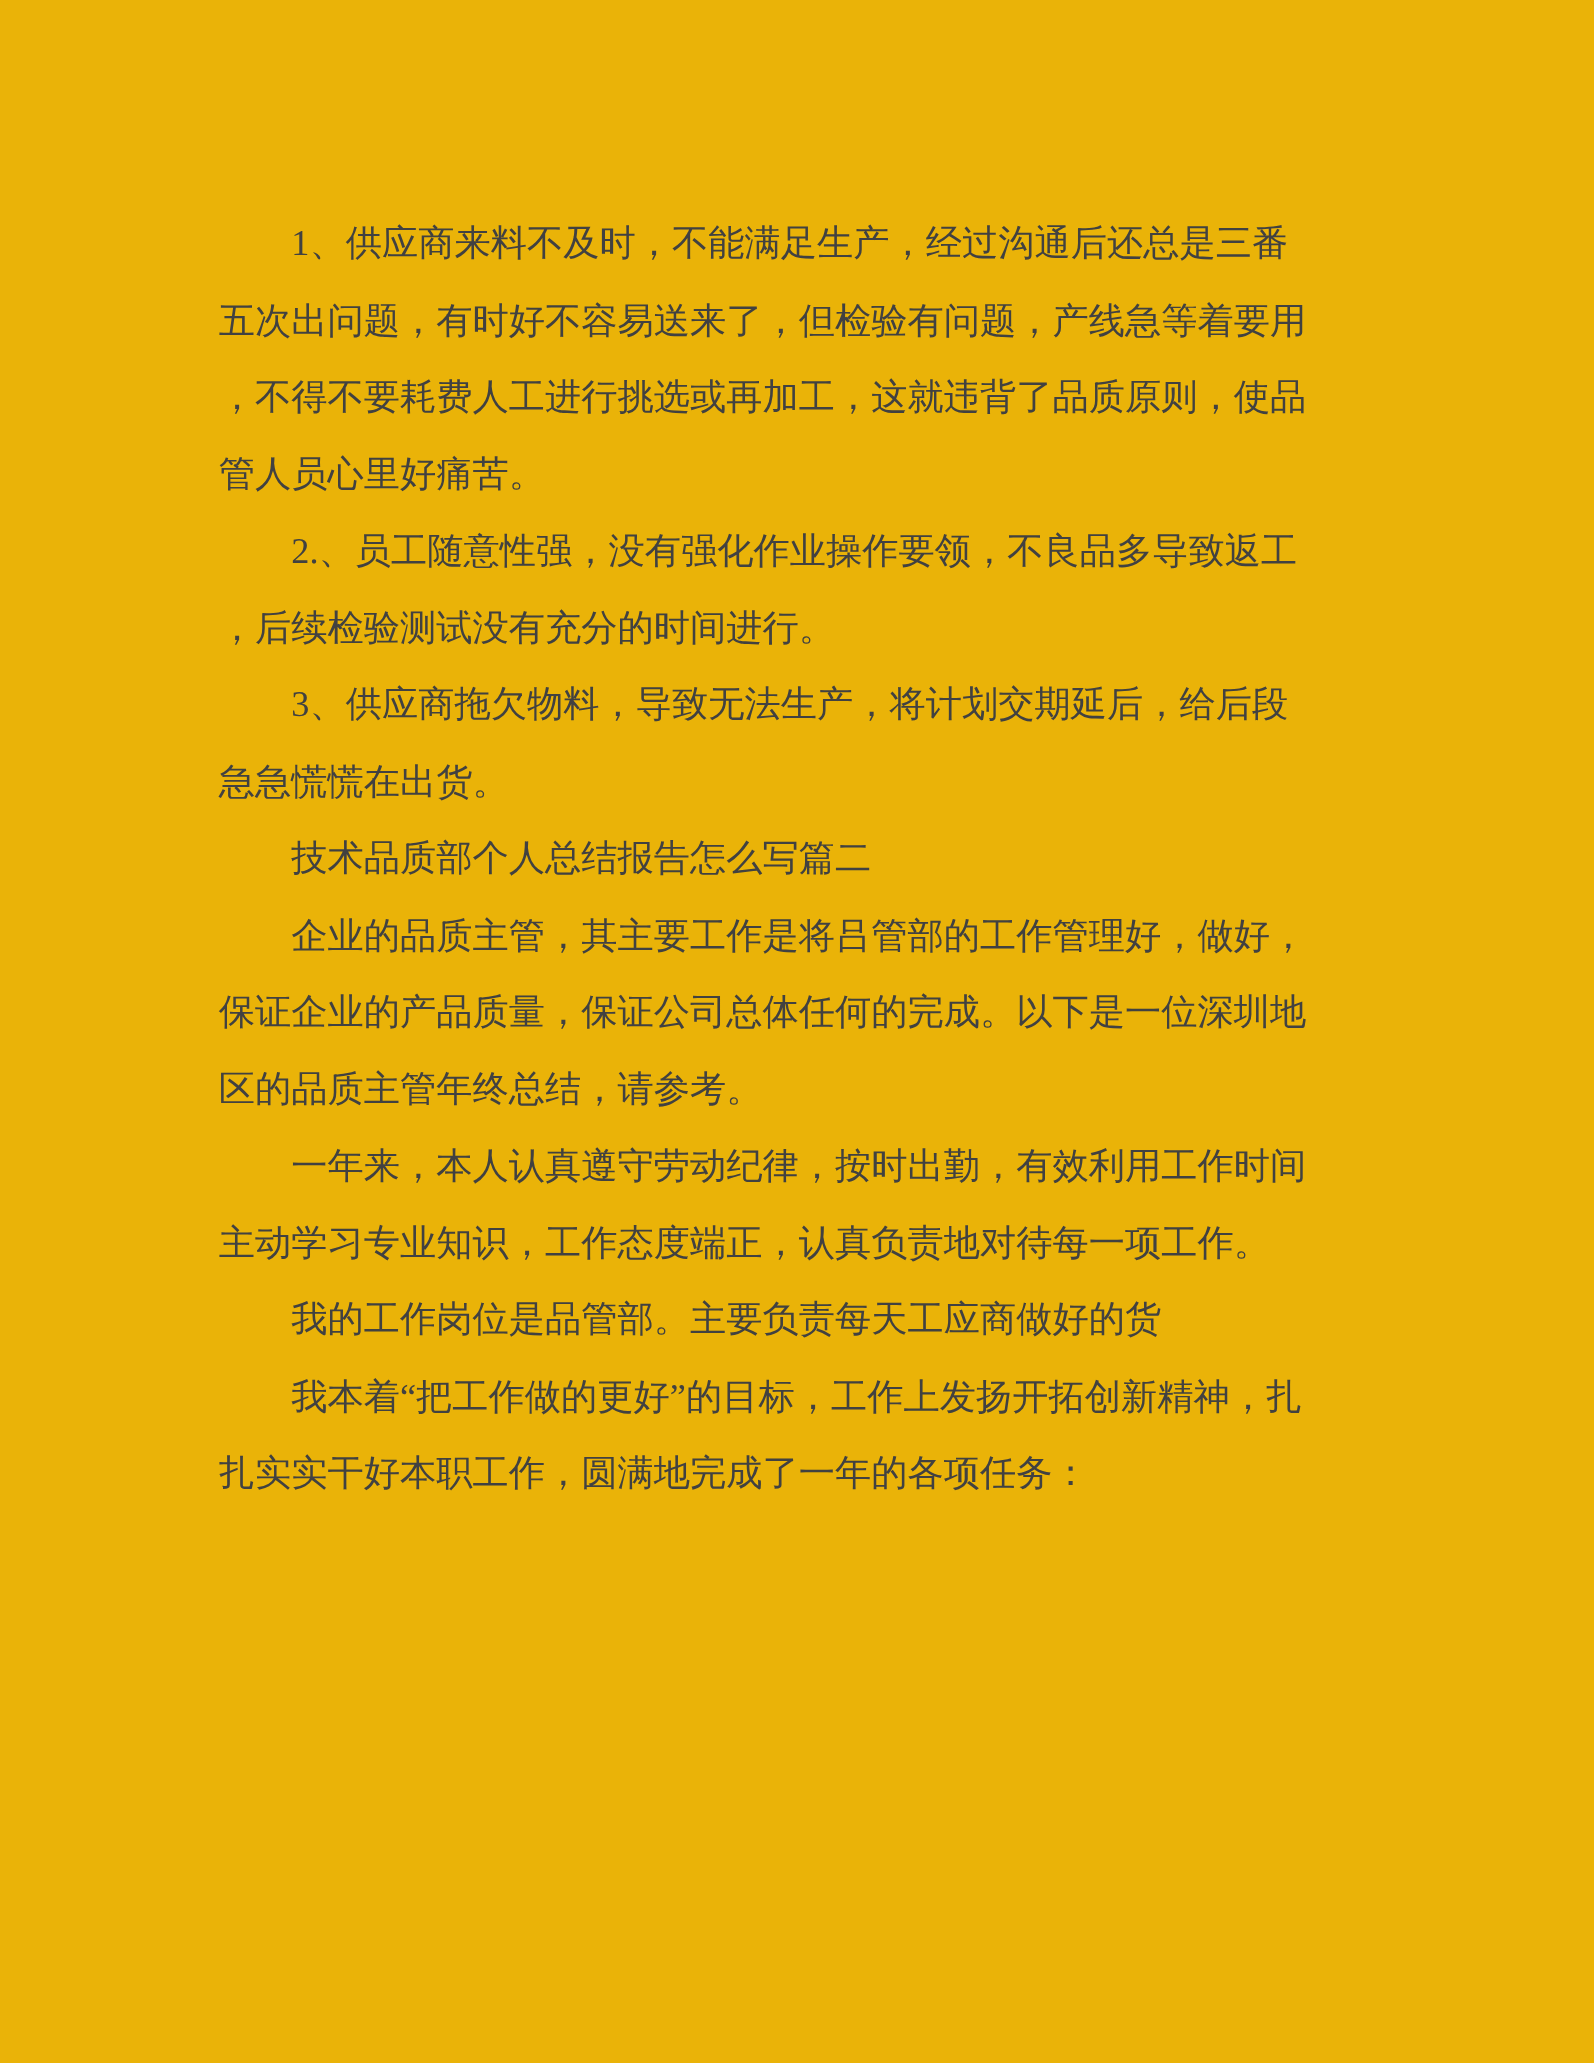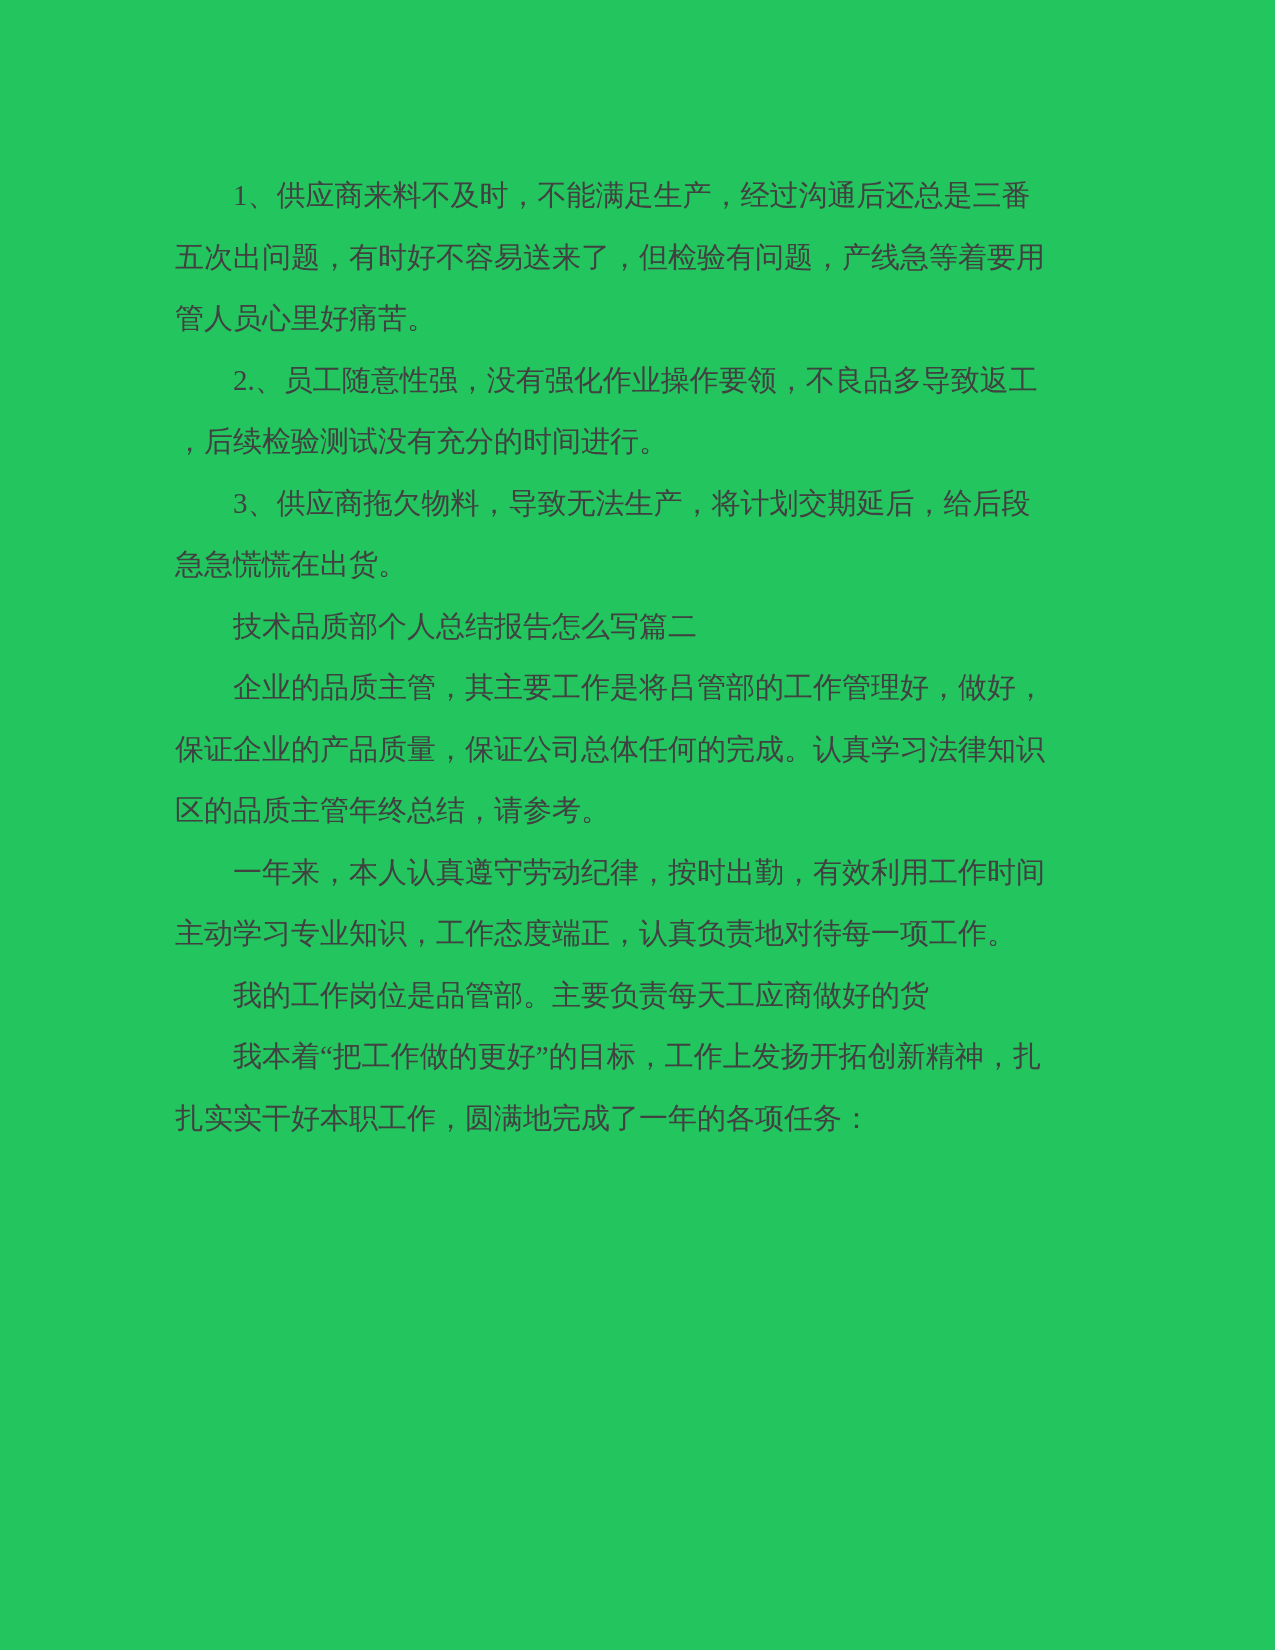--- a/index.html
+++ b/index.html
@@ -4,21 +4,21 @@
 <style>
   html, body {
     margin: 0;
     padding: 0;
     background: #ffffff;
   }
   .page {
     position: relative;
     width: 1275px;
     height: 1650px;
-    background: #22c55e;
+    background: #eab308;
     overflow: hidden;
     font-family: "Liberation Serif", "DejaVu Serif", serif;
   }
   .doc-body {
     position: absolute;
     left: 175px;
     top: 165px;
     width: 880px;
   }
   .text-line {
@@ -32,28 +32,29 @@
     text-align: left;
   }
 </style>
 </head>
 <body>
 
 <div class="page">
   <div class="doc-body">
       <div class="text-line">　　1、供应商来料不及时，不能满足生产，经过沟通后还总是三番</div>
       <div class="text-line">五次出问题，有时好不容易送来了，但检验有问题，产线急等着要用</div>
+      <div class="text-line">，不得不要耗费人工进行挑选或再加工，这就违背了品质原则，使品</div>
       <div class="text-line">管人员心里好痛苦。</div>
       <div class="text-line">　　2.、员工随意性强，没有强化作业操作要领，不良品多导致返工</div>
       <div class="text-line">，后续检验测试没有充分的时间进行。</div>
       <div class="text-line">　　3、供应商拖欠物料，导致无法生产，将计划交期延后，给后段</div>
       <div class="text-line">急急慌慌在出货。</div>
       <div class="text-line">　　技术品质部个人总结报告怎么写篇二</div>
       <div class="text-line">　　企业的品质主管，其主要工作是将吕管部的工作管理好，做好，</div>
-      <div class="text-line">保证企业的产品质量，保证公司总体任何的完成。认真学习法律知识</div>
+      <div class="text-line">保证企业的产品质量，保证公司总体任何的完成。以下是一位深圳地</div>
       <div class="text-line">区的品质主管年终总结，请参考。</div>
       <div class="text-line">　　一年来，本人认真遵守劳动纪律，按时出勤，有效利用工作时间</div>
       <div class="text-line">主动学习专业知识，工作态度端正，认真负责地对待每一项工作。</div>
       <div class="text-line">　　我的工作岗位是品管部。主要负责每天工应商做好的货</div>
       <div class="text-line">　　我本着“把工作做的更好”的目标，工作上发扬开拓创新精神，扎</div>
       <div class="text-line">扎实实干好本职工作，圆满地完成了一年的各项任务：</div>
     </div>
 </div>
 
 </body></html>

